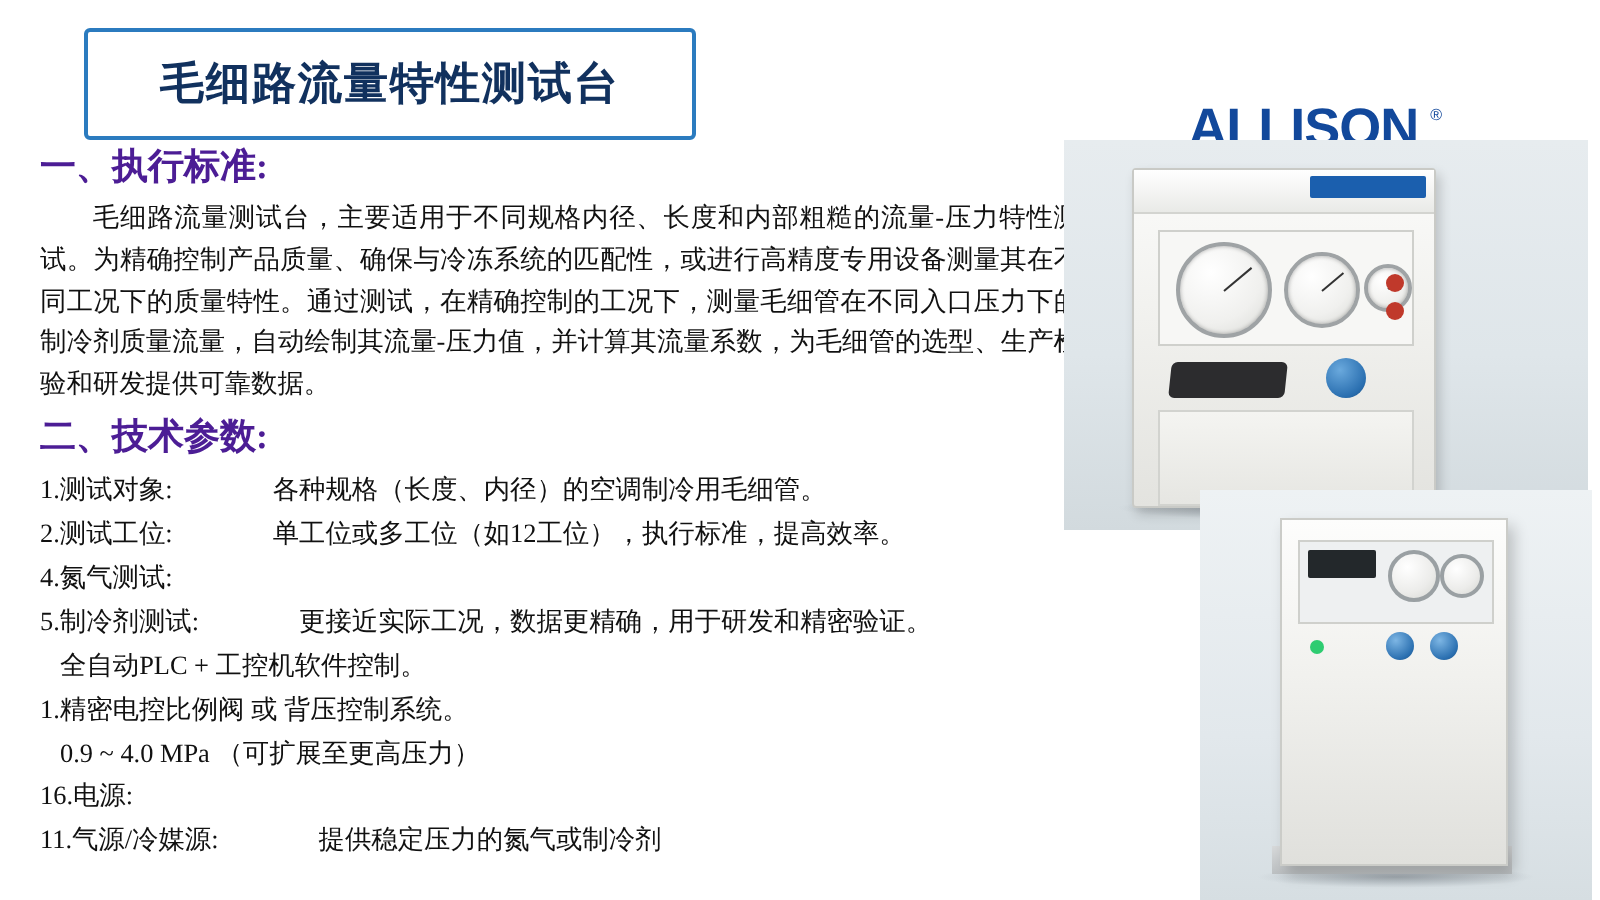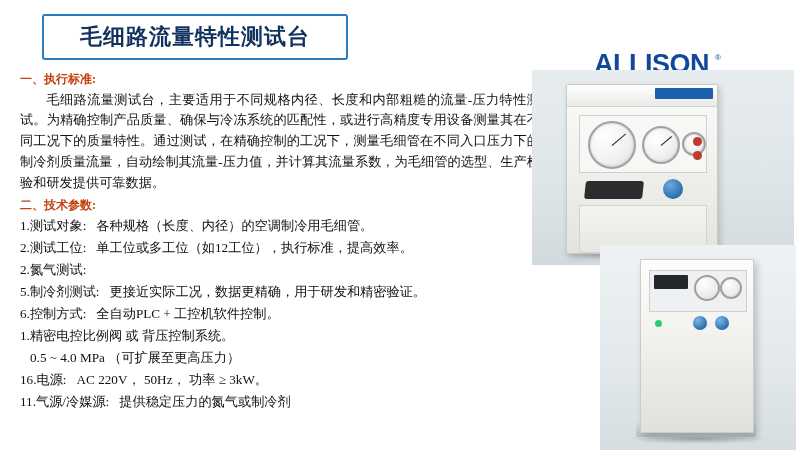--- a/index.html
+++ b/index.html
@@ -18,21 +18,21 @@
     position: relative;
     width: 800px;
     height: 450px;
   }
   
   .title-box {
     position: absolute;
     left: 42px;
     top: 14px;
     width: 306px;
-    height: 46px;
+    height: 56px;
     border: 2px solid #2b7bbf;
     border-radius: 3px;
     display: flex;
     align-items: center;
     justify-content: center;
     box-sizing: border-box;
   }
   .title-text {
     font-size: 22px;
     font-weight: bold;
@@ -77,40 +77,41 @@
     position: absolute;
     left: 20px;
     top: 68px;
     width: 520px;
     font-size: 13.2px;
     color: #111111;
     line-height: 1.55;
   }
   .heading {
     font-weight: bold;
-    font-size: 12px;
+    font-size: 18px;
     margin: 2px 0 1px 0;
-    color: #c2410c;
+    color: #4c1d95;
   }
   .para {
     text-indent: 2em;
     text-align: justify;
     margin: 0;
     line-height: 1.58;
   }
   .spec-list {
     margin: 1px 0 0 0;
     padding: 0;
     list-style: none;
   }
   .spec-item {
     display: flex;
     align-items: center;
     line-height: 1.66;
     white-space: nowrap;
+    gap: 40px;
   }
   .spec-label {
     flex: 0 0 auto;
   }
   .spec-value {
     flex: 0 0 auto;
     padding-left: 10px;
   }
   .spec-item.wide .spec-value {
     padding-left: 8px;
@@ -329,40 +330,38 @@
     <ul class="spec-list">
       <li class="spec-item">
         <span class="spec-label">1.测试对象:</span>
         <span class="spec-value">各种规格（长度、内径）的空调制冷用毛细管。</span>
       </li>
       <li class="spec-item">
         <span class="spec-label">2.测试工位:</span>
         <span class="spec-value">单工位或多工位（如12工位），执行标准，提高效率。</span>
       </li>
       <li class="spec-item">
-        <span class="spec-label">2.氮气测试:</span>
+        <span class="spec-label">4.氮气测试:</span>
       </li>
       <li class="spec-item">
         <span class="spec-label">5.制冷剂测试:</span>
         <span class="spec-value">更接近实际工况，数据更精确，用于研发和精密验证。</span>
       </li>
       <li class="spec-item">
-        <span class="spec-label">6.控制方式:</span>
         <span class="spec-value">全自动PLC + 工控机软件控制。</span>
       </li>
       <li class="spec-item wide">
         <span class="spec-label">1.精密电控比例阀 或 背压控制系统。</span>
         <span class="spec-value"></span>
       </li>
       <li class="spec-item">
-        <span class="spec-value">0.5 ~ 4.0 MPa （可扩展至更高压力）</span>
+        <span class="spec-value">0.9 ~ 4.0 MPa （可扩展至更高压力）</span>
       </li>
       <li class="spec-item">
         <span class="spec-label">16.电源:</span>
-        <span class="spec-value">AC 220V， 50Hz，  功率 ≥ 3kW。</span>
       </li>
       <li class="spec-item">
         <span class="spec-label">11.气源/冷媒源:</span>
         <span class="spec-value">提供稳定压力的氮气或制冷剂</span>
       </li>
 
     </ul>
   </div>
 
   <div class="photo photo-top">

